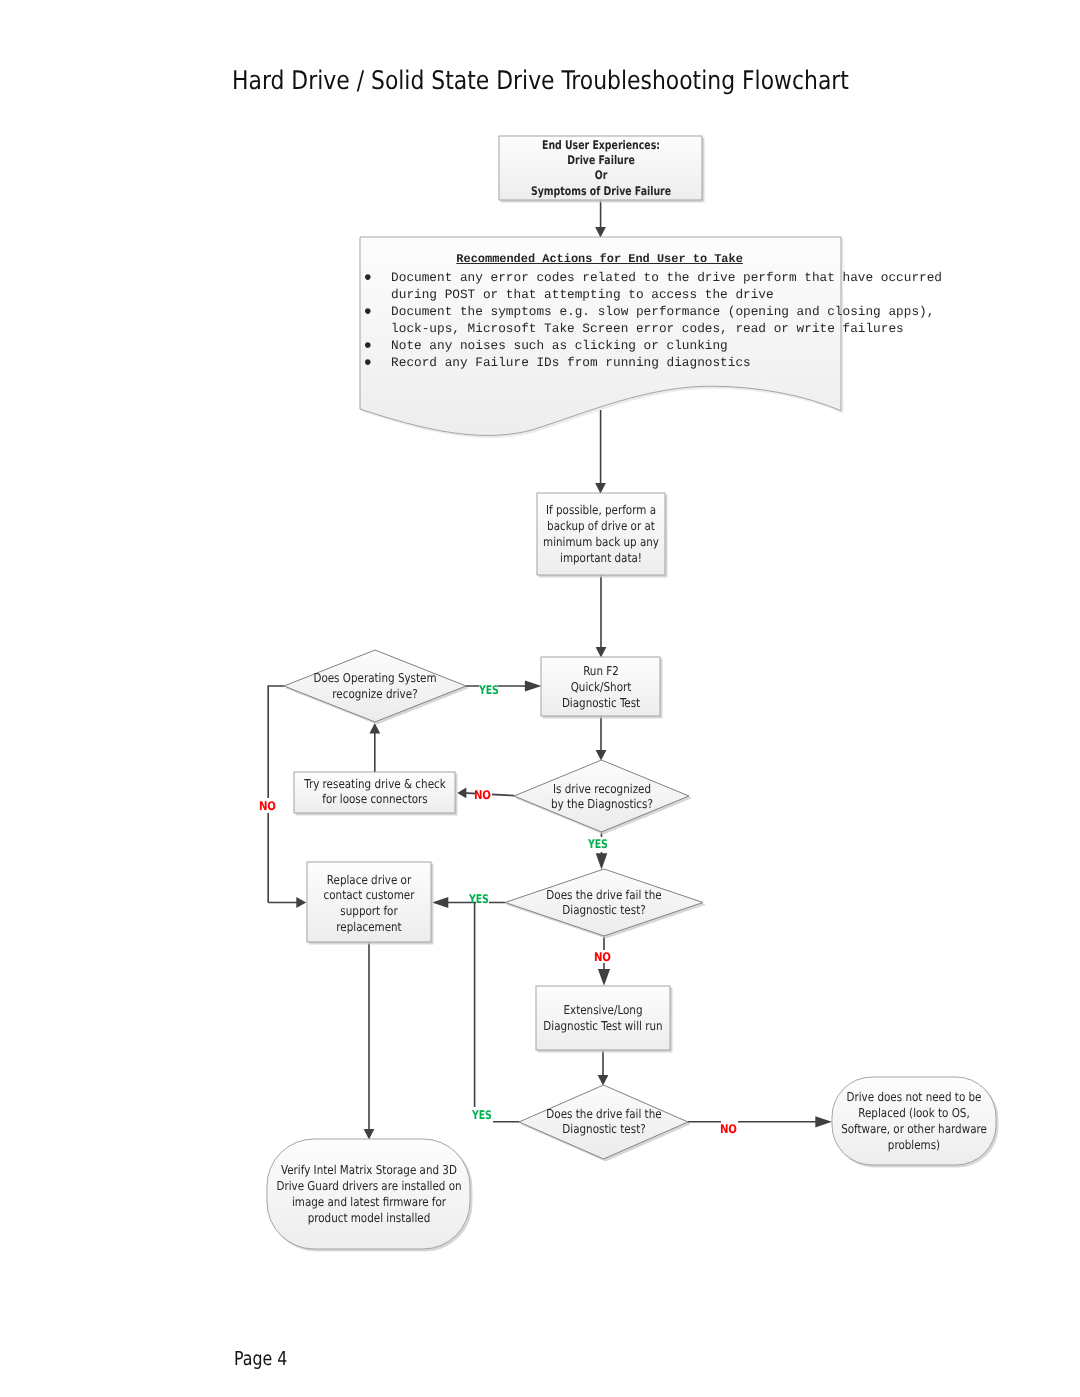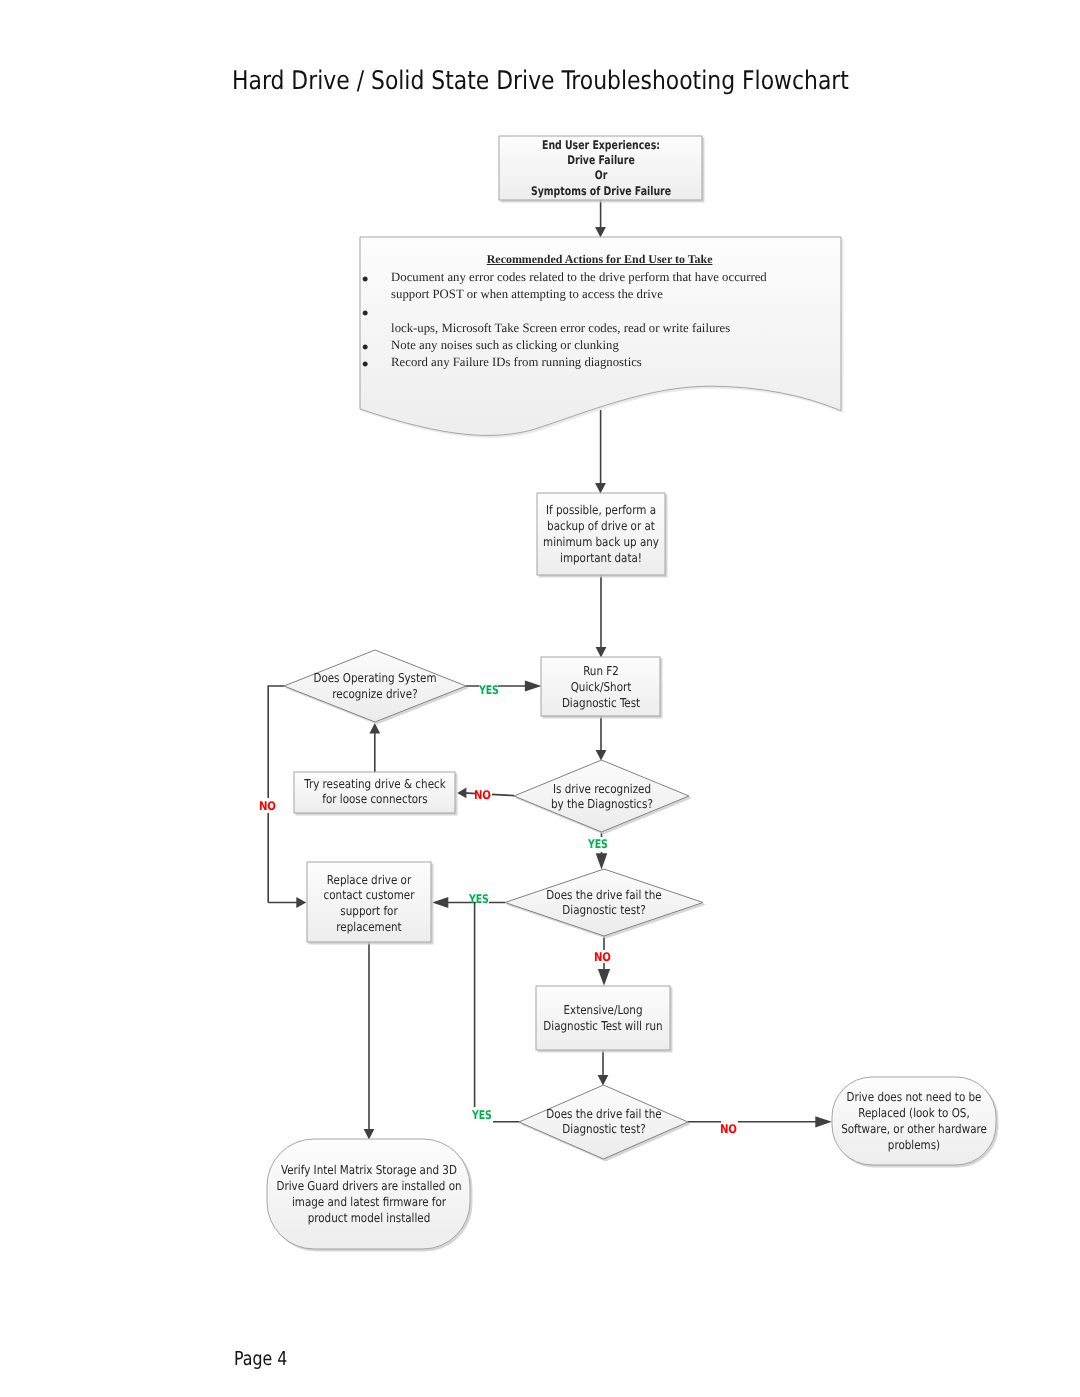--- a/index.html
+++ b/index.html
@@ -17,21 +17,21 @@
           transform-origin:0 0;transform:scaleX(0.916);}
   .nodetext{position:absolute;text-align:center;color:#262626;
             font-family:"DejaVu Sans Condensed","DejaVu Sans",sans-serif;font-size:12.2px;line-height:15.2px;}
   .nodetext .ln{white-space:nowrap;display:inline-block;transform-origin:50% 50%;}
   .nodetext.bold{font-weight:bold;}
   .edgelbl{position:absolute;font-family:"DejaVu Sans Condensed","DejaVu Sans",sans-serif;
            font-weight:bold;font-size:11.9px;line-height:11px;white-space:nowrap;
            transform-origin:0 50%;transform:scaleX(0.95);letter-spacing:-0.15px;}
   .doc-head{font-weight:bold;text-decoration:underline;text-align:center;display:block;
             font-size:11.95px;margin-bottom:1px;}
-  .doc-body{position:absolute;color:#262626;font-family:Liberation Serif, serif;
+  .doc-body{position:absolute;color:#262626;font-family:Liberation Mono, monospace;
             font-size:12.75px;line-height:17.0px;}
   .doc-body .ln{white-space:nowrap;}
   .bulrow{display:flex;}
   .buldot{width:26.5px;flex:0 0 26.5px;text-align:left;font-size:21px;line-height:17px;
           position:relative;top:1.5px;left:-3px;}
 </style>
 </head>
 <body>
 
 <div id="page">
@@ -125,25 +125,25 @@
 <div class="nodetext" style="left:454.0px;top:902.5px;width:300px;font-size:12.2px;line-height:15.0px;transform:translate(0,-50%) scaleX(0.945);transform-origin:50% 50%;"><span class="ln">Does the drive fail the</span><br><span class="ln">Diagnostic test?</span></div>
 <div class="nodetext" style="left:453.0px;top:1018.0px;width:300px;font-size:12.2px;line-height:16.0px;transform:translate(0,-50%) scaleX(0.945);transform-origin:50% 50%;"><span class="ln">Extensive/Long</span><br><span class="ln">Diagnostic Test will run</span></div>
 <div class="nodetext" style="left:453.5px;top:1122.0px;width:300px;font-size:12.2px;line-height:15.0px;transform:translate(0,-50%) scaleX(0.945);transform-origin:50% 50%;"><span class="ln">Does the drive fail the</span><br><span class="ln">Diagnostic test?</span></div>
 <div class="nodetext" style="left:764.0px;top:1122.3px;width:300px;font-size:12.2px;line-height:15.9px;transform:translate(0,-50%) scaleX(0.945);transform-origin:50% 50%;"><span class="ln">Drive does not need to be</span><br><span class="ln">Replaced (look to OS,</span><br><span class="ln">Software, or other hardware</span><br><span class="ln">problems)</span></div>
 <div class="nodetext" style="left:218.5px;top:1194.0px;width:300px;font-size:12.2px;line-height:16.0px;transform:translate(0,-50%) scaleX(0.945);transform-origin:50% 50%;"><span class="ln">Verify Intel Matrix Storage and 3D</span><br><span class="ln">Drive Guard drivers are installed on</span><br><span class="ln">image and latest firmware for</span><br><span class="ln">product model installed</span></div>
 <div class="doc-body" style="left:364.6px;top:251.3px;width:470px;">
   <div class="doc-head">Recommended Actions for End User to Take</div>
   <div>
    <div class="bulrow">
           <span class="buldot">•</span>
-          <span><span class="ln">Document any error codes related to the drive perform that have occurred</span><br><span class="ln">support POST or when attempting to access the drive</span></span>
+          <span><span class="ln">Document any error codes related to the drive perform that have occurred</span><br><span class="ln">during POST or that attempting to access the drive</span></span>
         </div>
    <div class="bulrow">
           <span class="buldot">•</span>
-          <span><br><span class="ln">lock-ups, Microsoft Take Screen error codes, read or write failures</span></span>
+          <span><span class="ln">Document the symptoms e.g. slow performance (opening and closing apps),</span><br><span class="ln">lock-ups, Microsoft Take Screen error codes, read or write failures</span></span>
         </div>
    <div class="bulrow">
           <span class="buldot">•</span>
           <span><span class="ln">Note any noises such as clicking or clunking</span></span>
         </div>
    <div class="bulrow">
           <span class="buldot">•</span>
           <span><span class="ln">Record any Failure IDs from running diagnostics</span></span>
         </div>
   </div>

